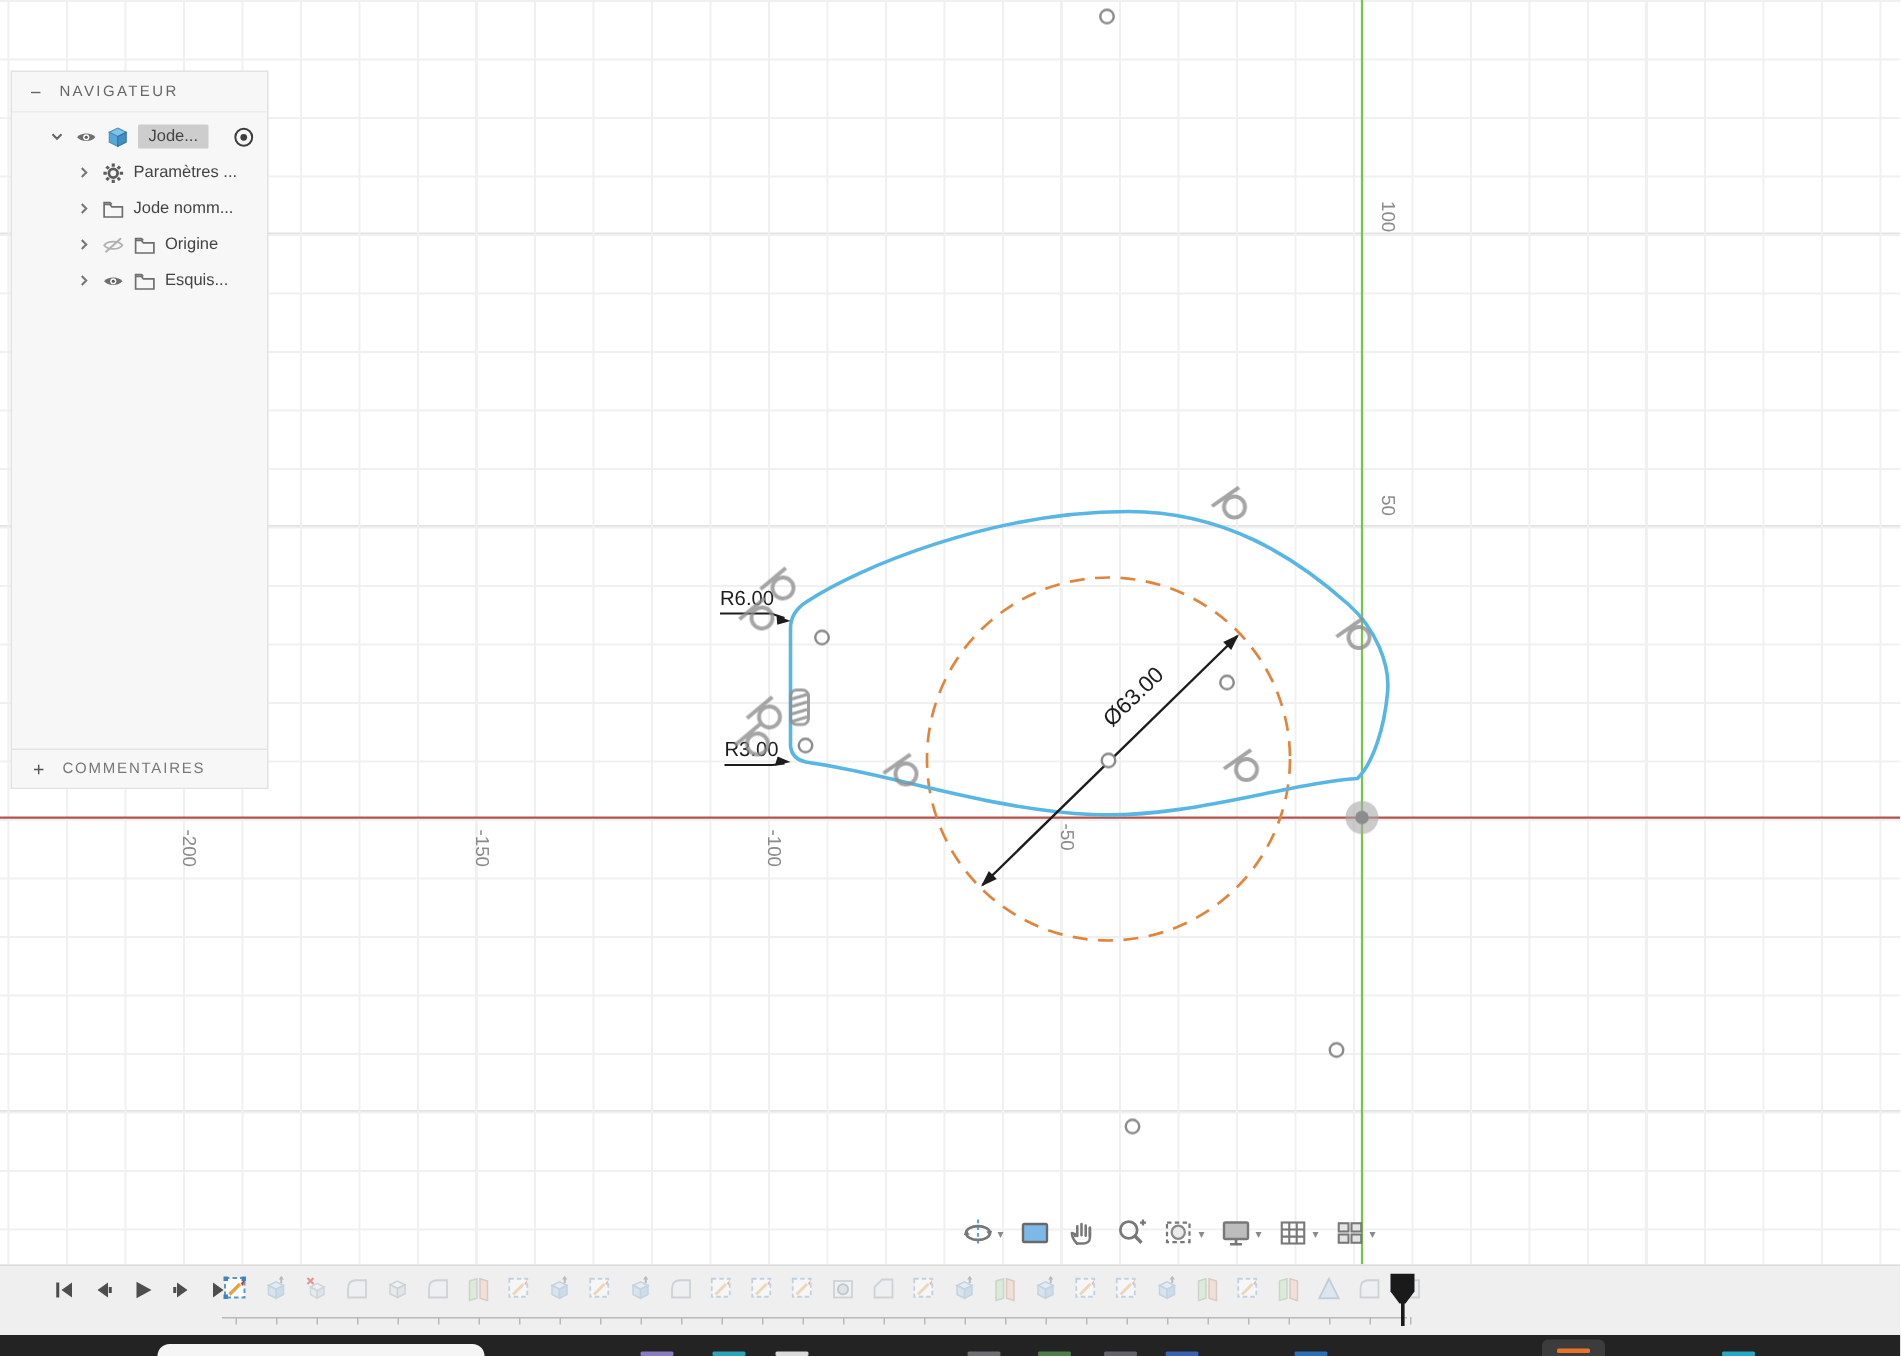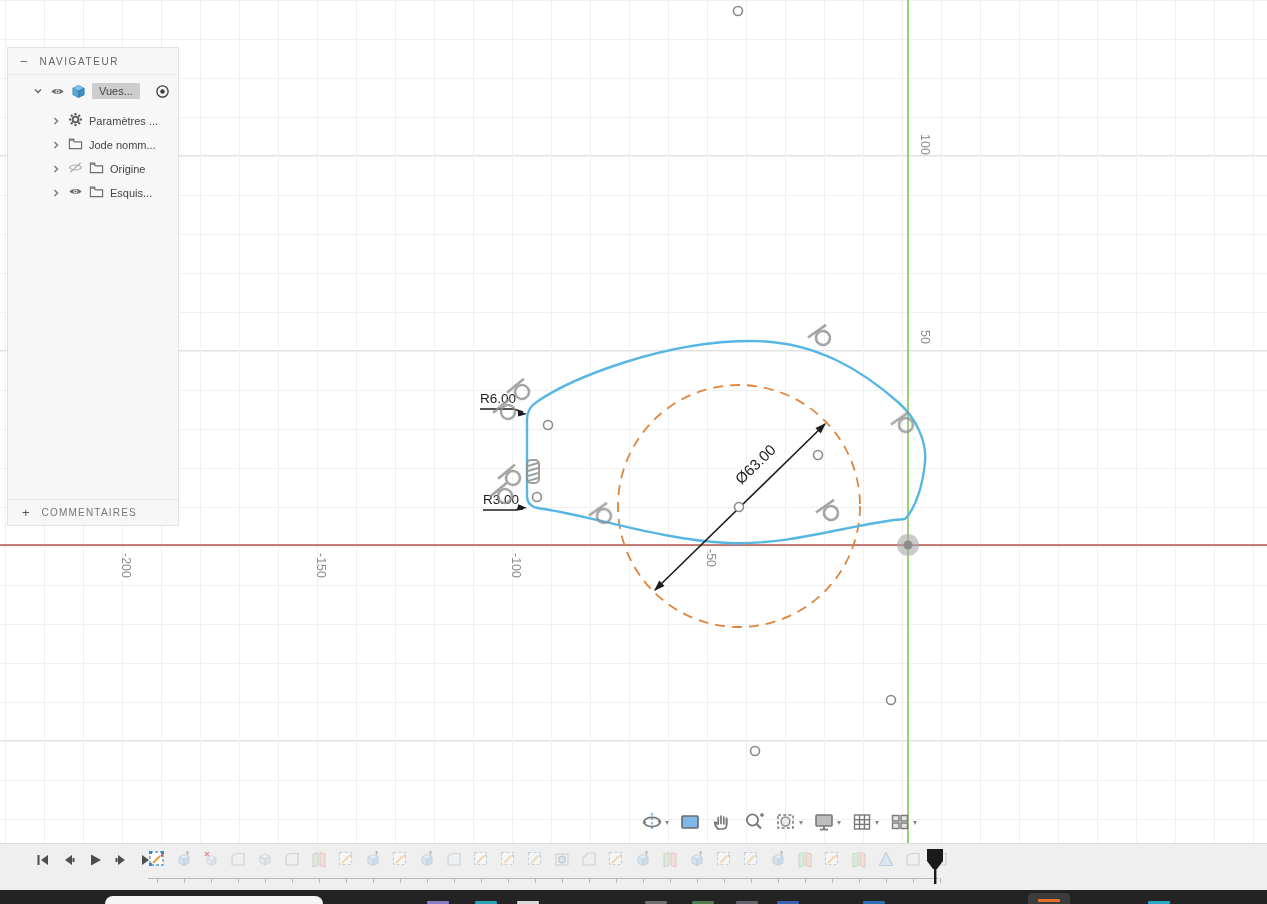--- a/index.html
+++ b/index.html
@@ -25,21 +25,21 @@
     padding-left:12px;border-bottom:1px solid #ececec;}
   .nav-collapse{color:#666;font-size:13px;line-height:1;cursor:default;}
   .nav-title{font-size:10px;letter-spacing:1.6px;color:#666;}
   .tree{padding-top:4px;}
   .tree-row{height:24px;display:flex;align-items:center;gap:6px;}
   .tree-row .lbl{white-space:nowrap;}
   .sel-lbl{background:#cdcdcd;padding:2px 7px;border-radius:1px;}
   .chev{width:12px;height:12px;flex:0 0 12px;}
   .ic14{width:15px;height:15px;flex:0 0 15px;}
   .indent1{padding-left:24px;}
-  .indent2{padding-left:42px;align-items:flex-end;}
+  .indent2{padding-left:42px;}
   .radio-right{margin-left:auto;margin-right:8px;}
   .nav-comments{position:absolute;left:0;right:0;bottom:0;height:25px;
     display:flex;align-items:center;gap:12px;padding-left:14px;
     border-top:1px solid #e4e4e4;background:#f7f7f7;}
   .nav-plus{color:#555;font-size:13px;}
   .nav-comments .nav-title{letter-spacing:1.2px;color:#777;}
 
   
   .view-toolbar{position:absolute;left:638px;top:809px;display:flex;
     align-items:center;}
@@ -190,21 +190,21 @@
         <svg class="ic14" viewBox="0 0 16 16">
           <path d="M1.5 8 C4 4.5 12 4.5 14.5 8 C12 11.5 4 11.5 1.5 8 Z" fill="#6e6e6e"></path>
           <circle cx="8" cy="8" r="2.2" fill="#f7f7f7"></circle>
             <circle cx="8" cy="8" r="1.1" fill="#555"></circle>
           </svg>
         <svg class="ic14" viewBox="0 0 16 16">
           <polygon points="8,1.5 14,4.5 8,7.5 2,4.5" fill="#7ec3ea" stroke="#4a8fba" stroke-width="0.8"></polygon>
           <polygon points="2,4.5 8,7.5 8,14.5 2,11.5" fill="#55a8d8" stroke="#4a8fba" stroke-width="0.8"></polygon>
           <polygon points="14,4.5 8,7.5 8,14.5 14,11.5" fill="#3f8fc4" stroke="#33759f" stroke-width="0.8"></polygon>
           </svg>
-        <span class="lbl sel-lbl">Vues...</span>
+        <span class="lbl sel-lbl">Jode...</span>
         <svg class="ic14 radio-right" viewBox="0 0 16 16">
           <circle cx="8" cy="8" r="6" fill="none" stroke="#3d3d3d" stroke-width="1.4"></circle>
           <circle cx="8" cy="8" r="2.4" fill="#3d3d3d"></circle>
           </svg>
       </div>
 
       <div class="tree-row indent2">
         <svg class="chev" viewBox="0 0 12 12">
           <polyline points="4.5,3 7.5,6 4.5,9" fill="none" stroke="#777" stroke-width="1.4"></polyline>
           </svg>

